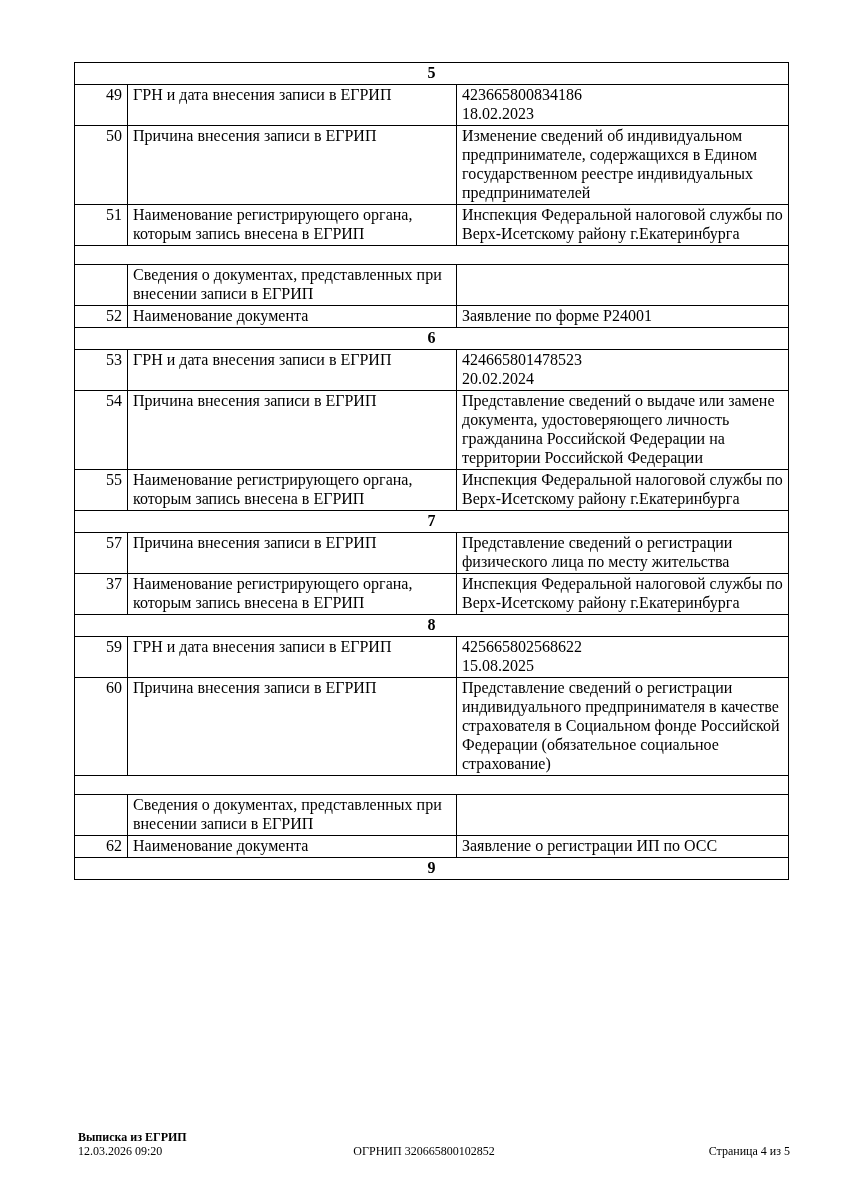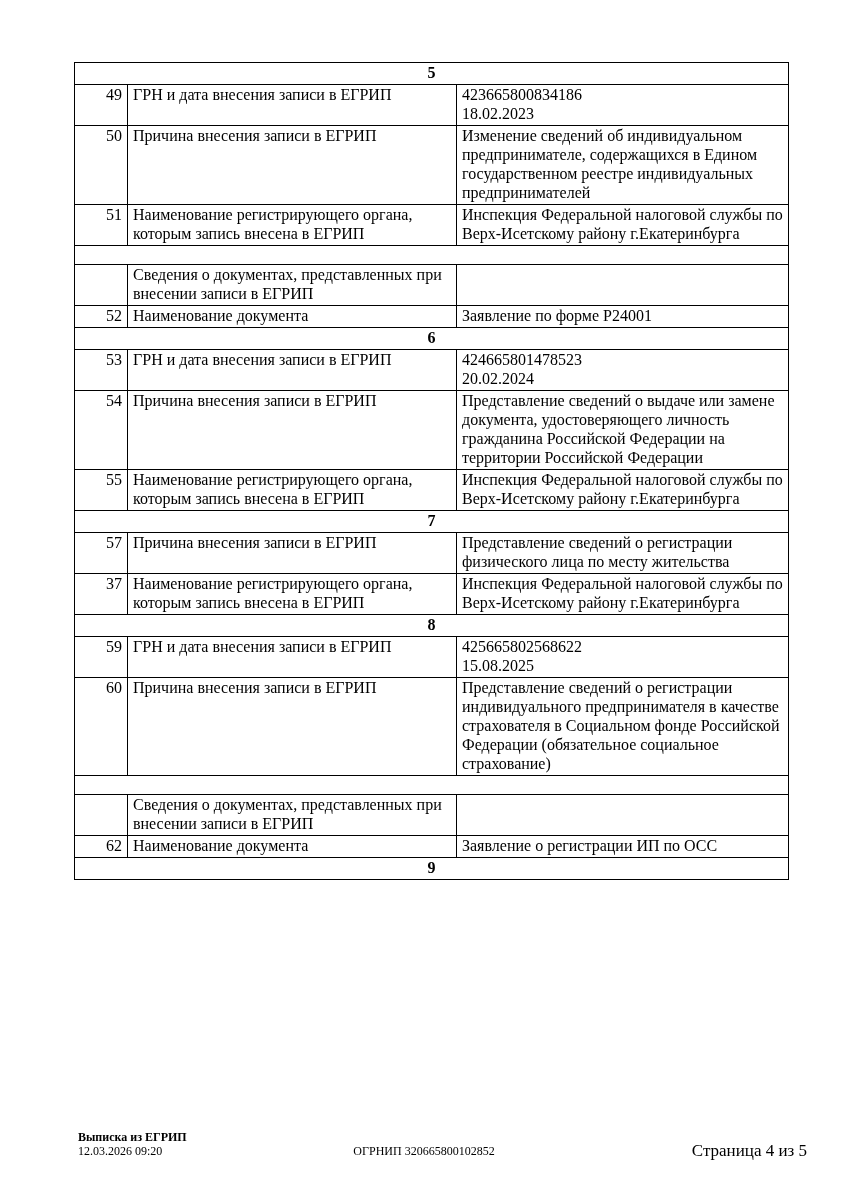--- a/index.html
+++ b/index.html
@@ -59,22 +59,22 @@
   .footer-doc-type { font-weight: bold; }
   .footer-center {
     position: absolute;
     left: 0; right: 0; top: 1144px;
     text-align: center;
     font-size: 12px;
     line-height: 14px;
   }
   .footer-right {
     position: absolute;
-    right: 41px; top: 1144px;
-    font-size: 17px;
+    right: 58px; top: 1144px;
+    font-size: 12px;
     line-height: 14px;
     text-align: right;
   }
 </style>
 </head>
 <body>
 
 <div class="page">
 
   <table class="doc-table">

